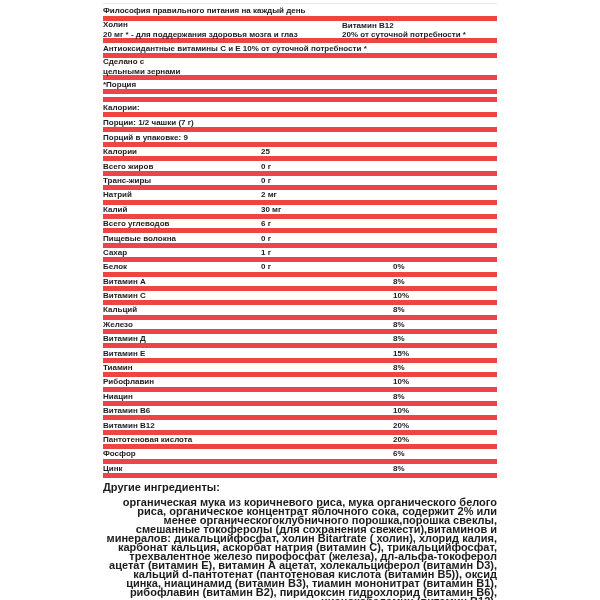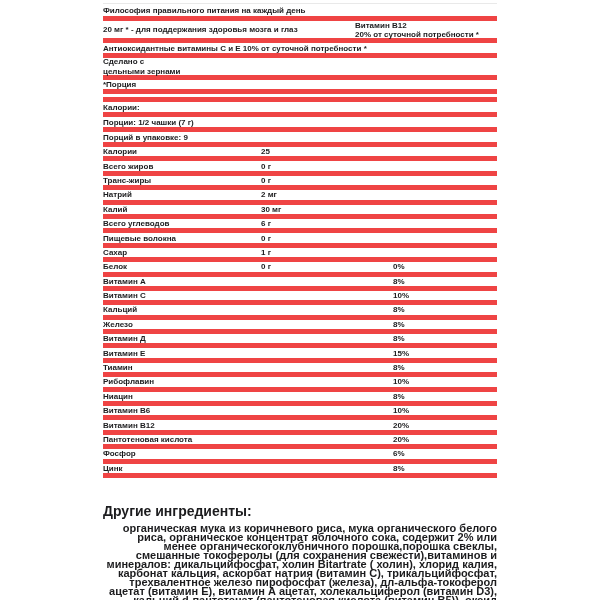--- a/index.html
+++ b/index.html
@@ -10,41 +10,42 @@
   .row.first { border-top:1px solid #e9e9e9; }
   .r-title { height:18px; }
   .r-2col { height:22px; align-items:center; }
   .r-anti { height:15px; }
   .r-portion { height:14px;align-items:center; }
   .r-spacer { height:8px; }
   .r-info { height:15px; }
   .r-thead { height:17px; }
   .two-col { position:relative; width:100%; }
   .col-left, .col-right { line-height:9.5px; }
-  .col-right { position:absolute; left:252px; top:50%; transform:translateY(-50%); }
+  .col-right { position:absolute; left:239px; top:50%; transform:translateY(-50%); }
   .t-row { height:14.4px;gap:28px; }
   .c-label { width:130px; flex:none; }
   .c-amount { width:104px; flex:none; }
   .c-dv { flex:1; }
-  .other-heading { font-size:14px; margin-top:25px; }
+  .other-heading { font-size:11px; margin-top:3px; }
   .ingredients { font-size:11px; line-height:9px; margin-top:5px; text-align:right; }
   .gluten { font-size:8px; margin-top:8px; }
 </style>
 </head>
 <body>
 
 <div class="doc">
 
   <div class="row first r-title">
     <span>Философия правильного питания на каждый день</span>
   </div>
 
   <div class="row r-2col">
     <div class="two-col">
       <div class="col-left">
+        <div>Холин</div>
         <div>20 мг * - для поддержания здоровья мозга и глаз</div>
       </div>
       <div class="col-right">
         <div>Витамин B12</div>
         <div>20% от суточной потребности *</div>
       </div>
     </div>
   </div>
 
   <div class="row r-anti">

